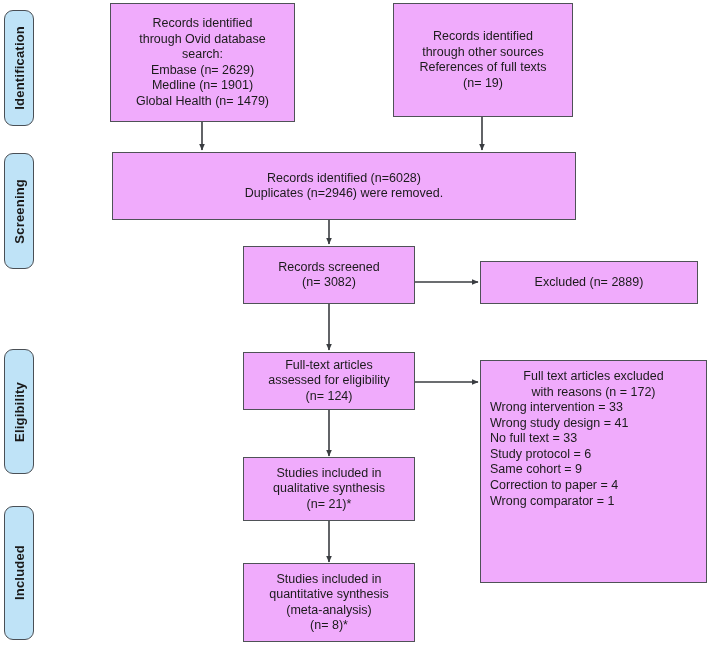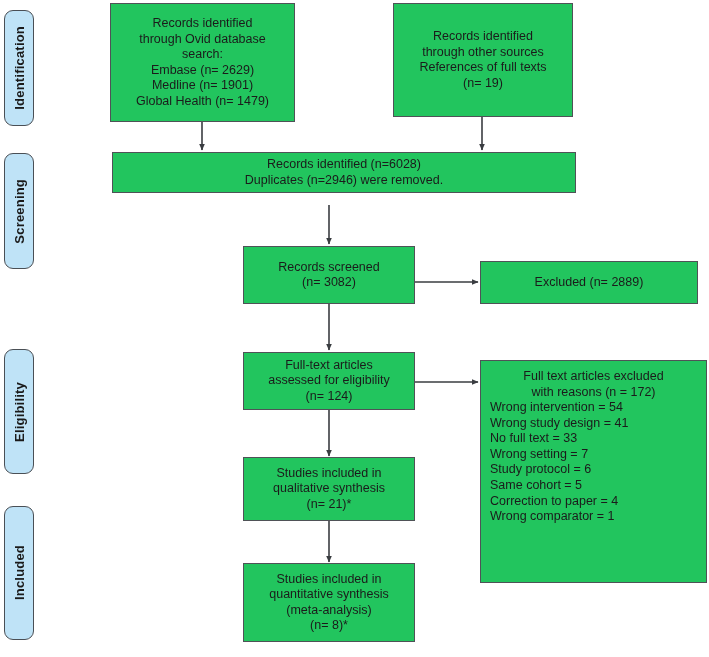--- a/index.html
+++ b/index.html
@@ -38,21 +38,21 @@
     font-weight: bold;
     color: #1a1a1a;
     letter-spacing: 0.2px;
     white-space: nowrap;
   }
 
   
   .node {
     position: absolute;
     box-sizing: border-box;
-    background: #22c55e;
+    background: #f0abfc;
     border: 1.6px solid #4f5257;
     display: flex;
     align-items: center;
     justify-content: center;
     text-align: center;
   }
   .node .node-text {
     font-size: 12.5px;
     line-height: 15.5px;
     color: #1b1b1b;
@@ -148,21 +148,21 @@
 Global Health (n= 1479)</div>
   </div>
 
   <div class="node" style="left:393px; top:3px; width:180px; height:114px;">
     <div class="node-text">Records identified
 through other sources
 References of full texts
 (n= 19)</div>
   </div>
 
-  <div class="node" style="left:112px; top:152px; width:464px; height:41px;">
+  <div class="node" style="left:112px; top:152px; width:464px; height:68px;">
     <div class="node-text">Records identified (n=6028)
 Duplicates (n=2946)  were removed.</div>
   </div>
 
   <div class="node" style="left:243px; top:246px; width:172px; height:58px;">
     <div class="node-text">Records screened
 (n= 3082)</div>
   </div>
 
   <div class="node" style="left:480px; top:261px; width:218px; height:43px;">
@@ -173,26 +173,25 @@
     <div class="node-text">Full-text articles
 assessed for eligibility
 (n= 124)</div>
   </div>
 
   <div class="node reasons" style="left:480px; top:360px; width:227px; height:223px;">
     <div style="width:100%;">
       <div class="reasons-head">Full text articles excluded
 with reasons (n = 172)</div>
       <ul class="reasons-list" id="reasons-list">
-          <li>Wrong intervention = 54</li>
+          <li>Wrong intervention = 33</li>
           <li>Wrong study design = 41</li>
           <li>No full text = 33</li>
-          <li>Wrong setting = 7</li>
           <li>Study protocol = 6</li>
-          <li>Same cohort = 5</li>
+          <li>Same cohort = 9</li>
           <li>Correction to paper = 4</li>
           <li>Wrong comparator = 1</li>
         </ul>
     </div>
   </div>
 
   <div class="node" style="left:243px; top:457px; width:172px; height:64px;">
     <div class="node-text">Studies included in
 qualitative synthesis
 (n= 21)*</div>

